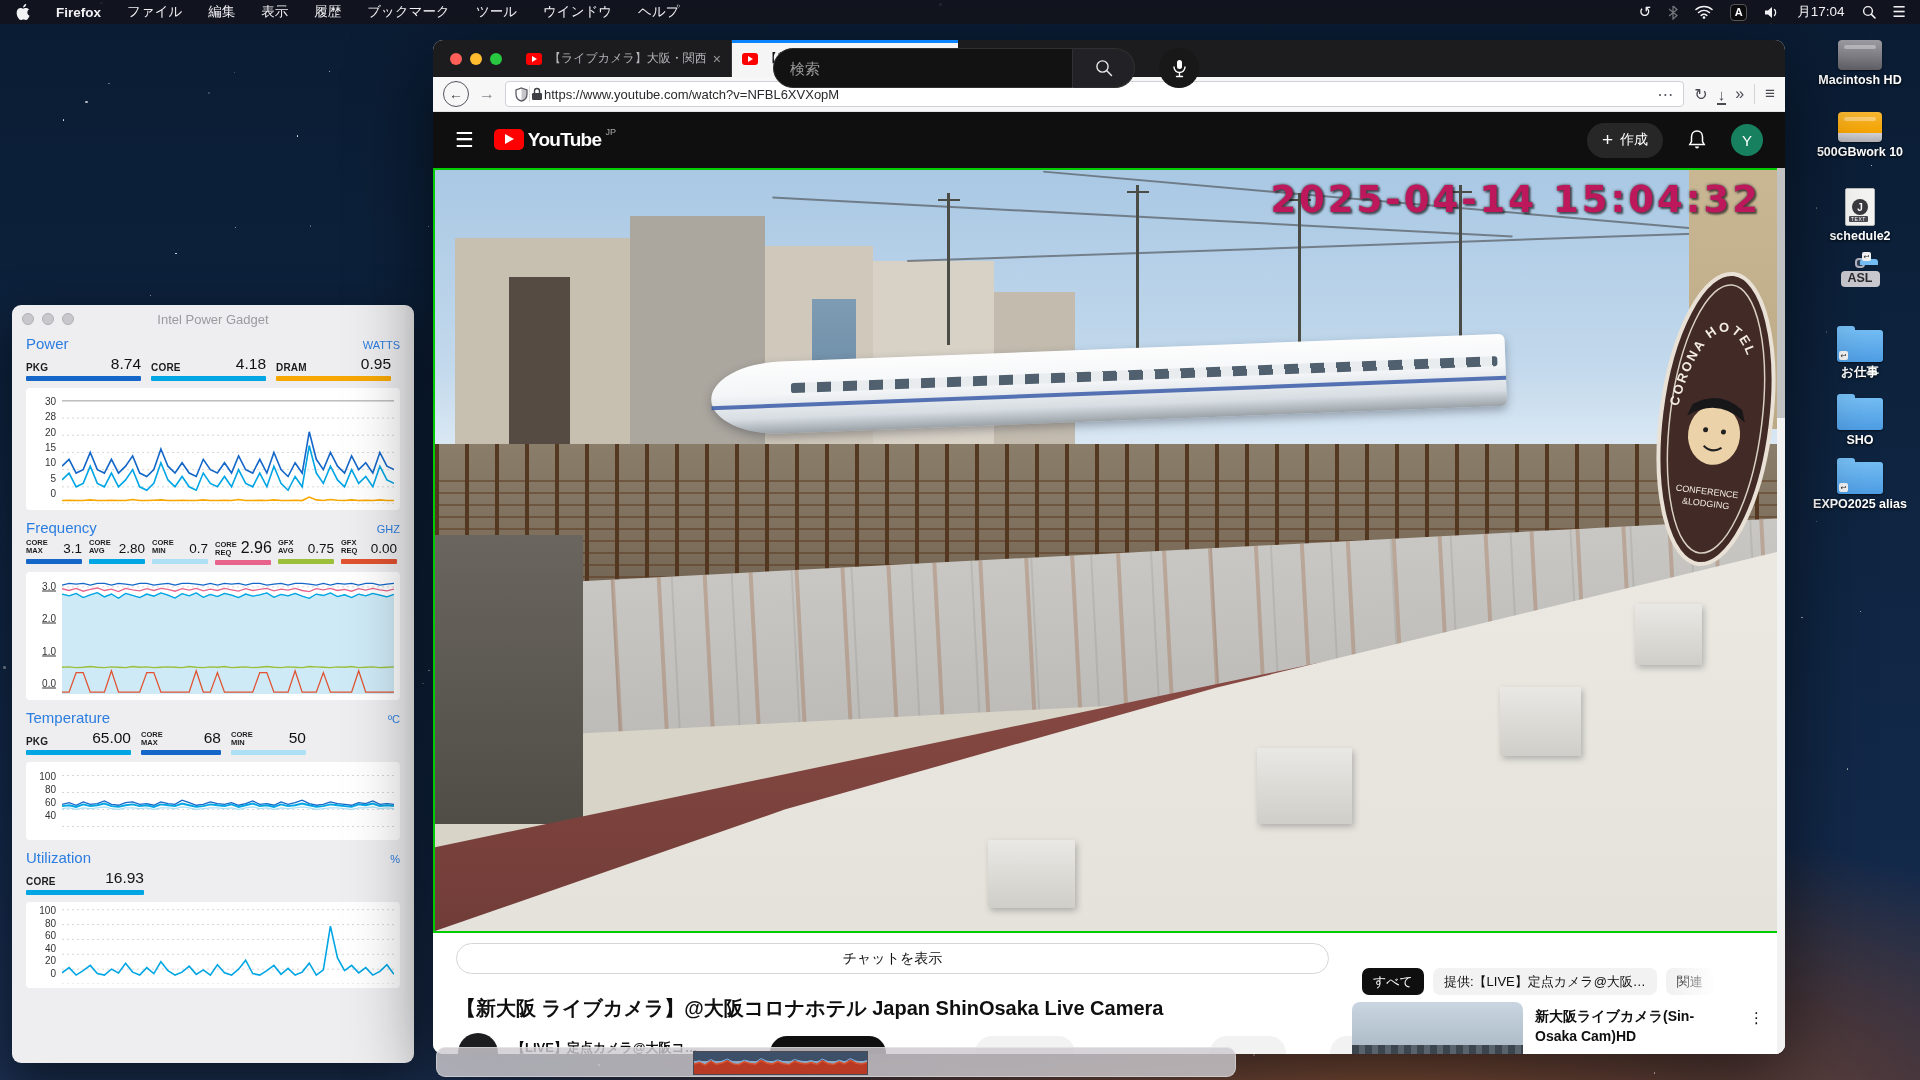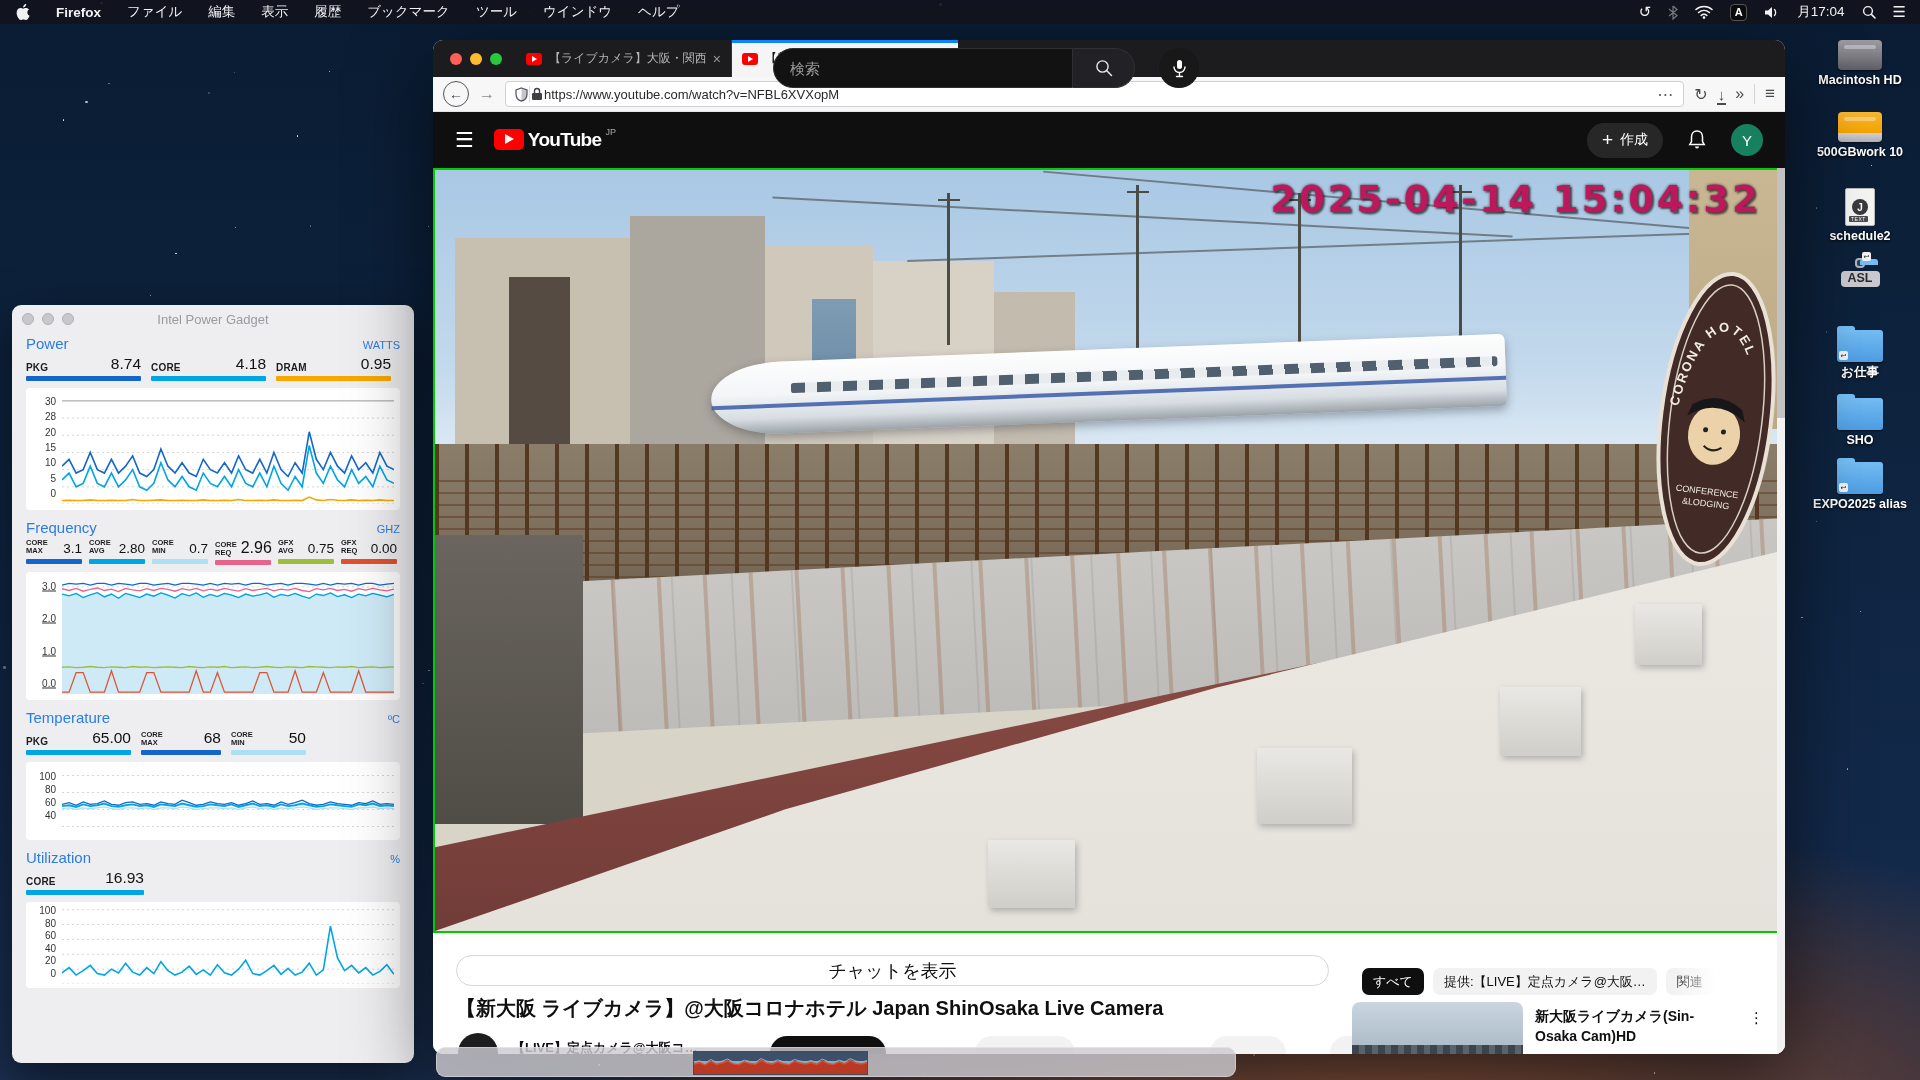--- a/index.html
+++ b/index.html
@@ -195,23 +195,23 @@
   .hotel-bld { position:absolute; right:0; top:0; width:7%; height:34%;
     background:linear-gradient(180deg,#c9b794 0%,#bca986 100%); }
   .sign { position:absolute; right:.6%; top:13%; width:118px; height:300px;
     transform:rotate(7deg); }
   .osd { position:absolute; right:22px; top:8px; color:#be185d; font-size:37px; font-weight:bold;
     letter-spacing:3px; text-shadow:0 0 3px #333, 2px 2px 2px rgba(0,0,0,.55);
     font-family:"DejaVu Sans",sans-serif; }
 
   
   #below { position:absolute; left:0; top:893px; width:1352px; height:121px; background:#fff; }
-  .chatbar { position:absolute; left:23px; top:22px; width:873px; height:31px;
+  .chatbar { position:absolute; left:23px; top:10px; width:873px; height:31px;
     border:1px solid #d6d6d6; border-radius:16px; display:flex; align-items:center;
-    justify-content:center; font-size:18px; color:#0f0f0f; }
+    justify-content:center; font-size:14px; color:#0f0f0f; }
   .vtitle { position:absolute; left:23px; top:62px; width:880px; font-size:20px;
     font-weight:bold; color:#0f0f0f; }
   .ch-avatar { position:absolute; left:25px; top:100px; width:40px; height:40px;
     border-radius:50%; background:#1d1d1f; }
   .ch-name { position:absolute; left:79px; top:106px; font-size:13px; font-weight:bold;
     color:#0f0f0f; }
   .sub-btn { position:absolute; left:337px; top:103px; width:116px; height:34px;
     background:#0f0f0f; border-radius:17px; }
   .lite-pill { position:absolute; top:103px; height:34px; background:#f2f2f2;
     border-radius:17px; }

